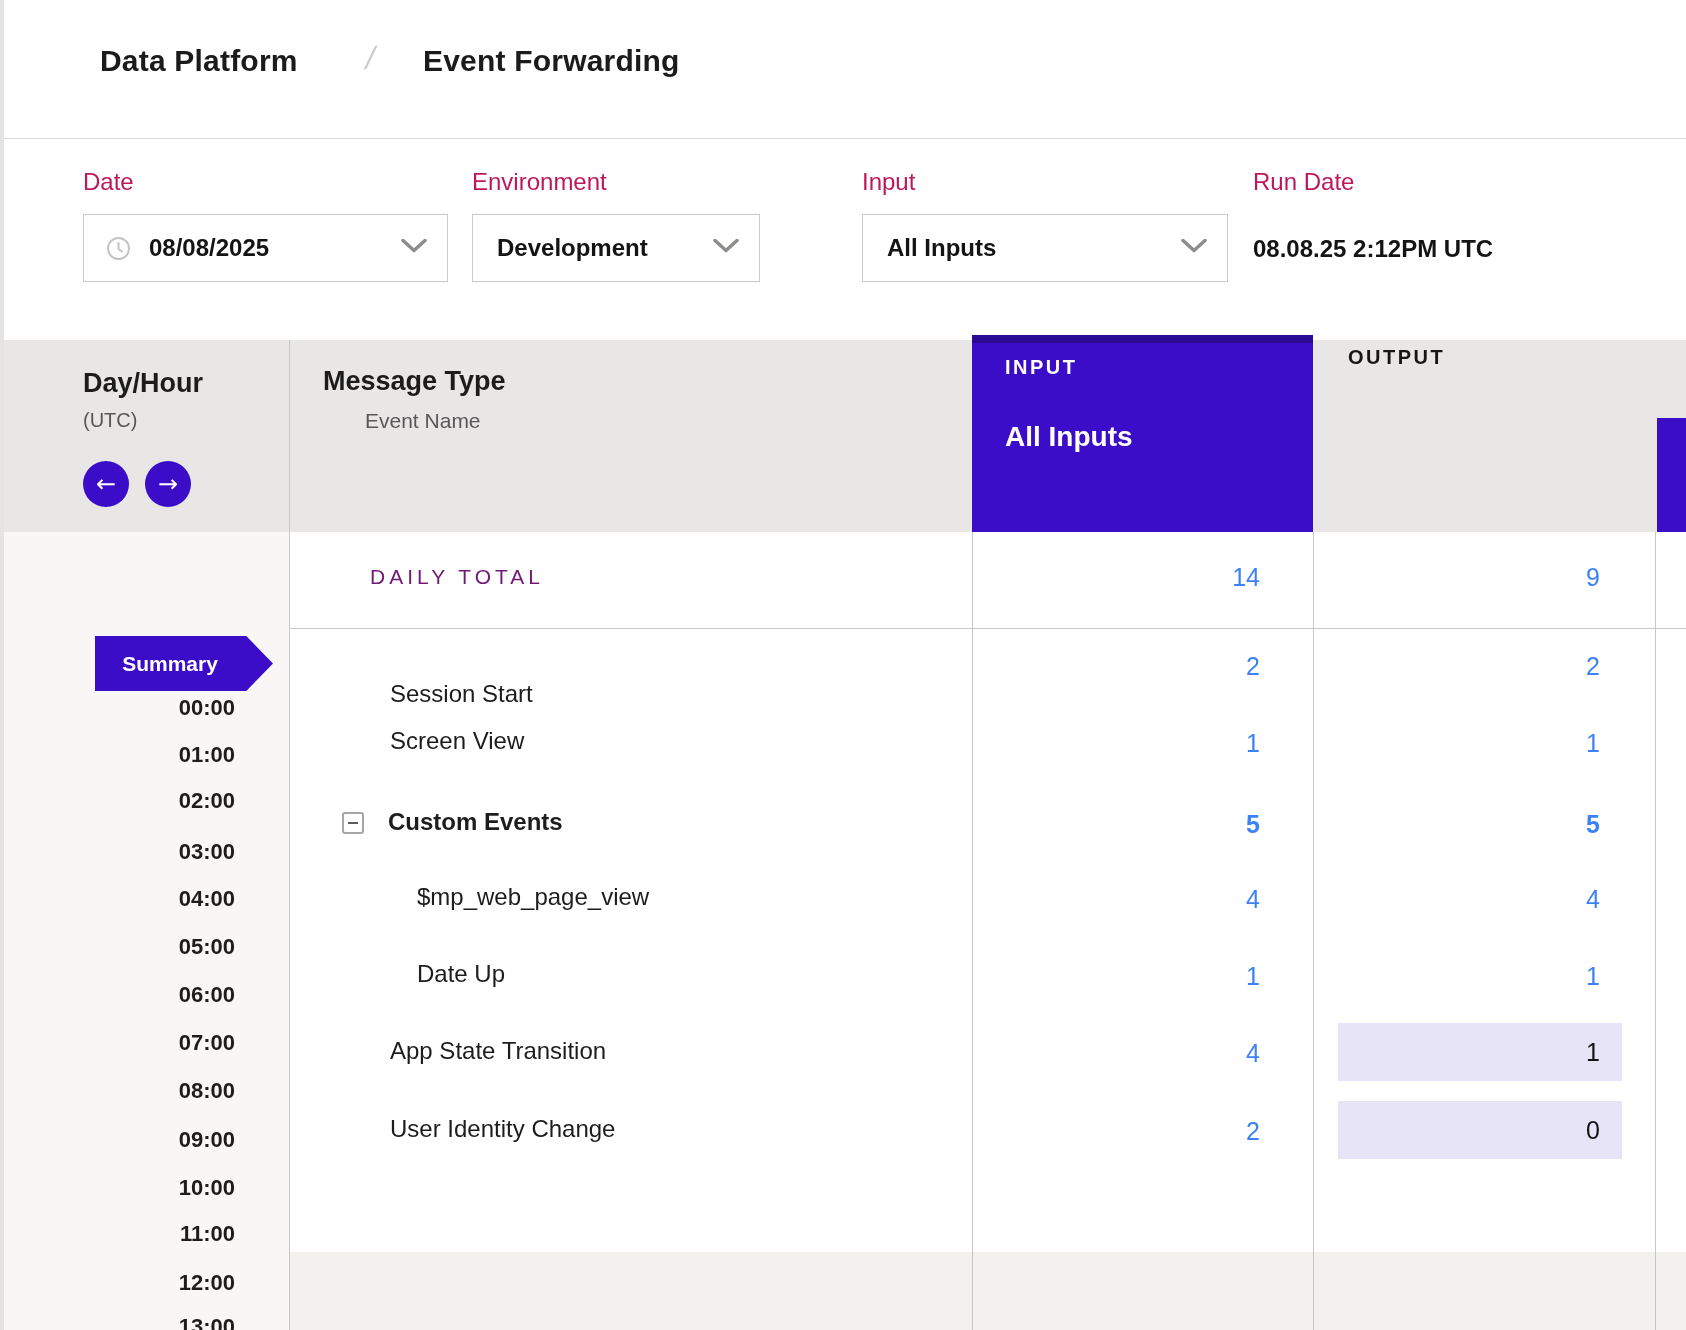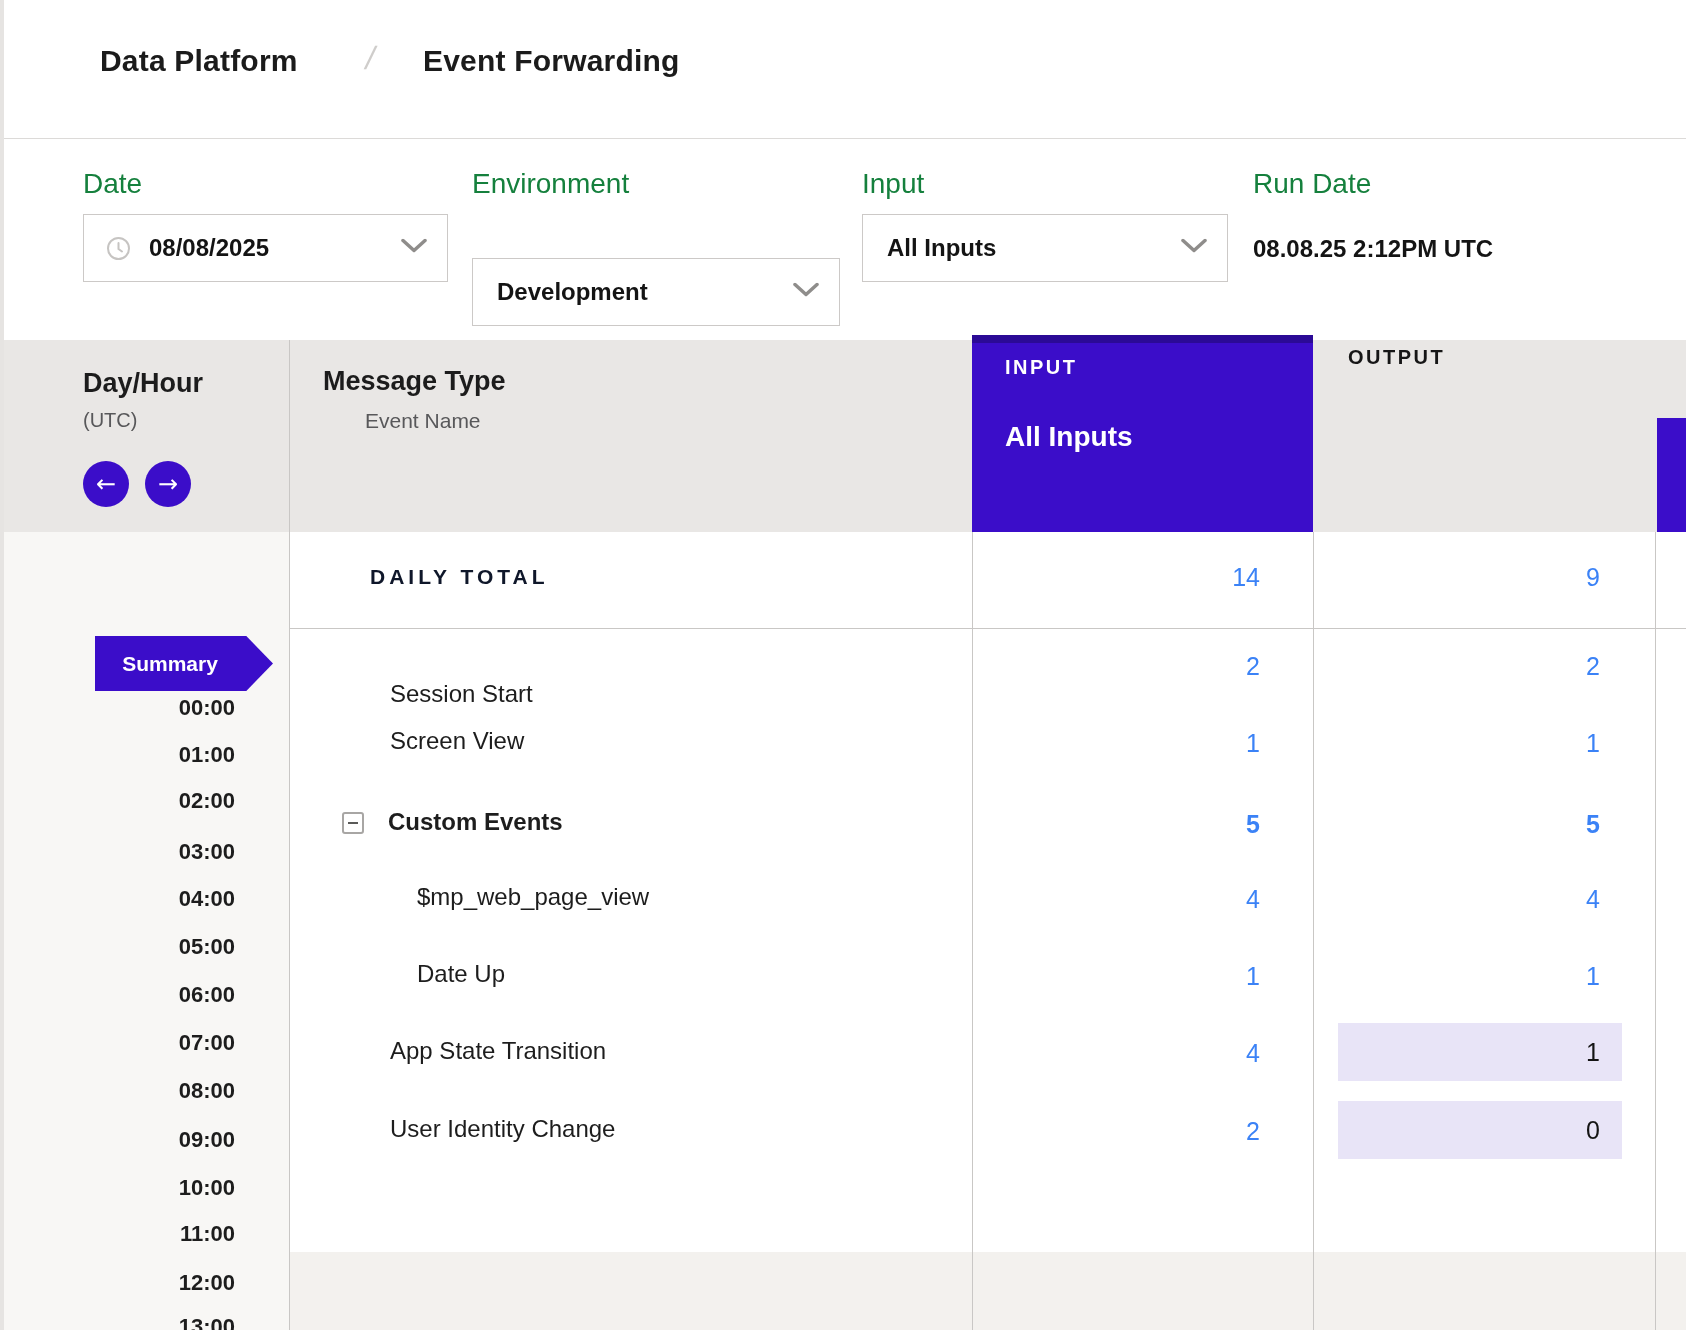--- a/index.html
+++ b/index.html
@@ -10,21 +10,21 @@
 
   
   .left-edge { left:0; top:0; width:4px; height:1330px; background:#e6e4e2; }
 
   
   .crumb-bar { left:4px; top:0; width:1682px; height:139px; background:#ffffff; border-bottom:1px solid #dcdad8; }
   .crumb { position:absolute; top:44px; font-size:30px; font-weight:600; color:#1b1b1b; letter-spacing:0.2px; }
   .crumb-sep { position:absolute; top:40px; font-size:32px; font-weight:400; color:#cfcdcb; transform:skewX(-12deg); }
 
   
-  .f-label { position:absolute; font-size:28px; color:#15803d; }
+  .f-label { position:absolute; font-size:24px; color:#be185d; }
   .f-box { position:absolute; top:214px; height:68px; background:#fff; border:1px solid #ccc9c7; display:flex; align-items:center; }
   .f-value { font-size:24px; font-weight:bold; color:#141414; }
   .chev { position:absolute; right:20px; top:50%; transform:translateY(-50%); }
   .rundate-value { position:absolute; top:235px; font-size:24px; font-weight:bold; color:#141414; }
 
   
   .head-band { left:4px; top:340px; width:1682px; height:192px; background:#e9e7e5; }
   .dayhour-title { left:83px; top:368px; font-size:27px; font-weight:bold; }
   .dayhour-sub { left:83px; top:409px; font-size:20px; color:#58585a; }
   .nav-btn { top:461px; width:46px; height:46px; border-radius:50%; background:#3b0dc9; color:#fff; display:flex; align-items:center; justify-content:center; font-size:24px; font-family:"DejaVu Sans",sans-serif; cursor:pointer; border:none; }
@@ -41,21 +41,21 @@
   .sliver-block { left:1657px; top:418px; width:29px; height:114px; background:#3b0dc9; }
 
   
   .hour-rail { left:4px; top:532px; width:285px; height:798px; background:#f8f7f5; }
   .body-white { left:289px; top:532px; width:1397px; height:720px; background:#ffffff; }
   .footer-band { left:289px; top:1252px; width:1397px; height:78px; background:#f3f1ee; }
 
   .vline { width:1px; background:#c9c7c5; }
   .hline { height:1px; background:#c9c7c5; }
 
-  .daily-total-label { left:370px; top:565px; font-size:21px; font-weight:700; letter-spacing:4px; color:#0f172a; }
+  .daily-total-label { left:370px; top:565px; font-size:21px; font-weight:400; letter-spacing:4px; color:#701a75; }
   .row-name { position:absolute; font-size:24px; color:#1d1d1d; white-space:nowrap; }
   .num { position:absolute; font-size:25px; color:#3b82f6; text-align:right; }
   .num-input { left:972px; width:288px; }
   .num-output { left:1315px; width:285px; }
   .bold { font-weight:bold; }
   .hl-cell { position:absolute; left:1338px; width:284px; height:58px; background:#e8e4f7; display:flex; align-items:center; justify-content:flex-end; padding-right:22px; font-size:25px; color:#141414; }
 
   .collapse-box { position:absolute; left:342px; top:812px; width:22px; height:22px; border:2px solid #a8a6a4; border-radius:3px; background:transparent; cursor:pointer; }
   .collapse-box .dash { position:absolute; left:4px; top:8px; width:10px; height:2px; background:#5a5a58; }
 
@@ -89,21 +89,21 @@
         </svg>
     </span>
     <span class="f-value" style="margin-left:18px;">08/08/2025</span>
     <span class="chev">
       <svg width="26" height="15" viewBox="0 0 26 15">
           <polyline points="2,2 13,12 24,2" fill="none" stroke="#8f8d8b" stroke-width="3.5" stroke-linecap="round" stroke-linejoin="round"></polyline>
         </svg>
     </span>
   </div>
 
-  <div class="f-box" style="left:472px; width:368px;margin-top:44px;">
+  <div class="f-box" style="left:472px; width:288px;">
     <span class="f-value" style="margin-left:24px;">Development</span>
     <span class="chev">
       <svg width="26" height="15" viewBox="0 0 26 15">
           <polyline points="2,2 13,12 24,2" fill="none" stroke="#8f8d8b" stroke-width="3.5" stroke-linecap="round" stroke-linejoin="round"></polyline>
         </svg>
     </span>
   </div>
 
   <div class="f-box" style="left:862px; width:366px;">
     <span class="f-value" style="margin-left:24px;">All Inputs</span>

